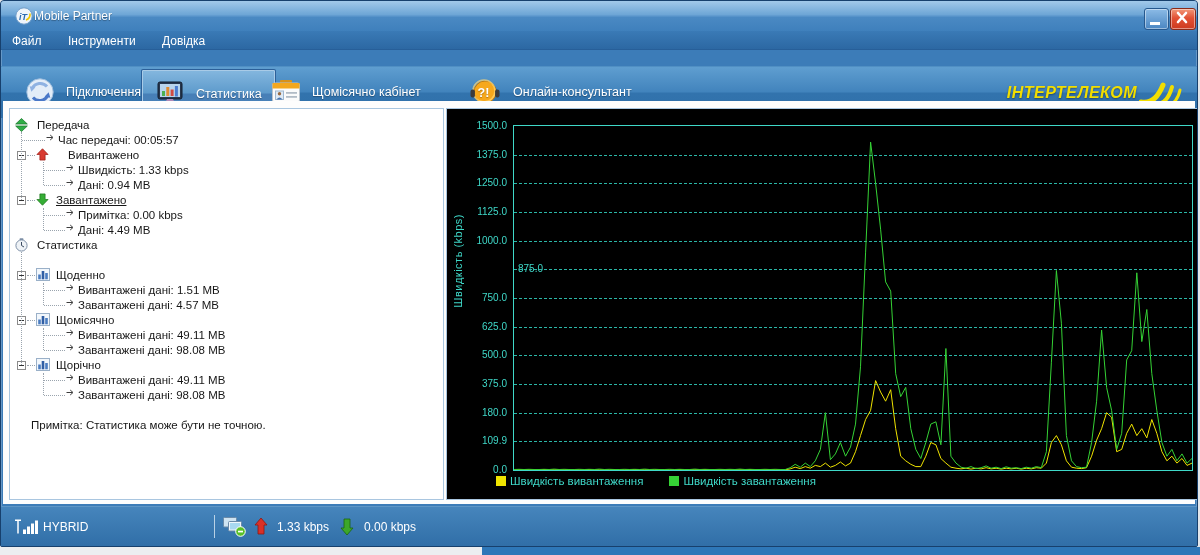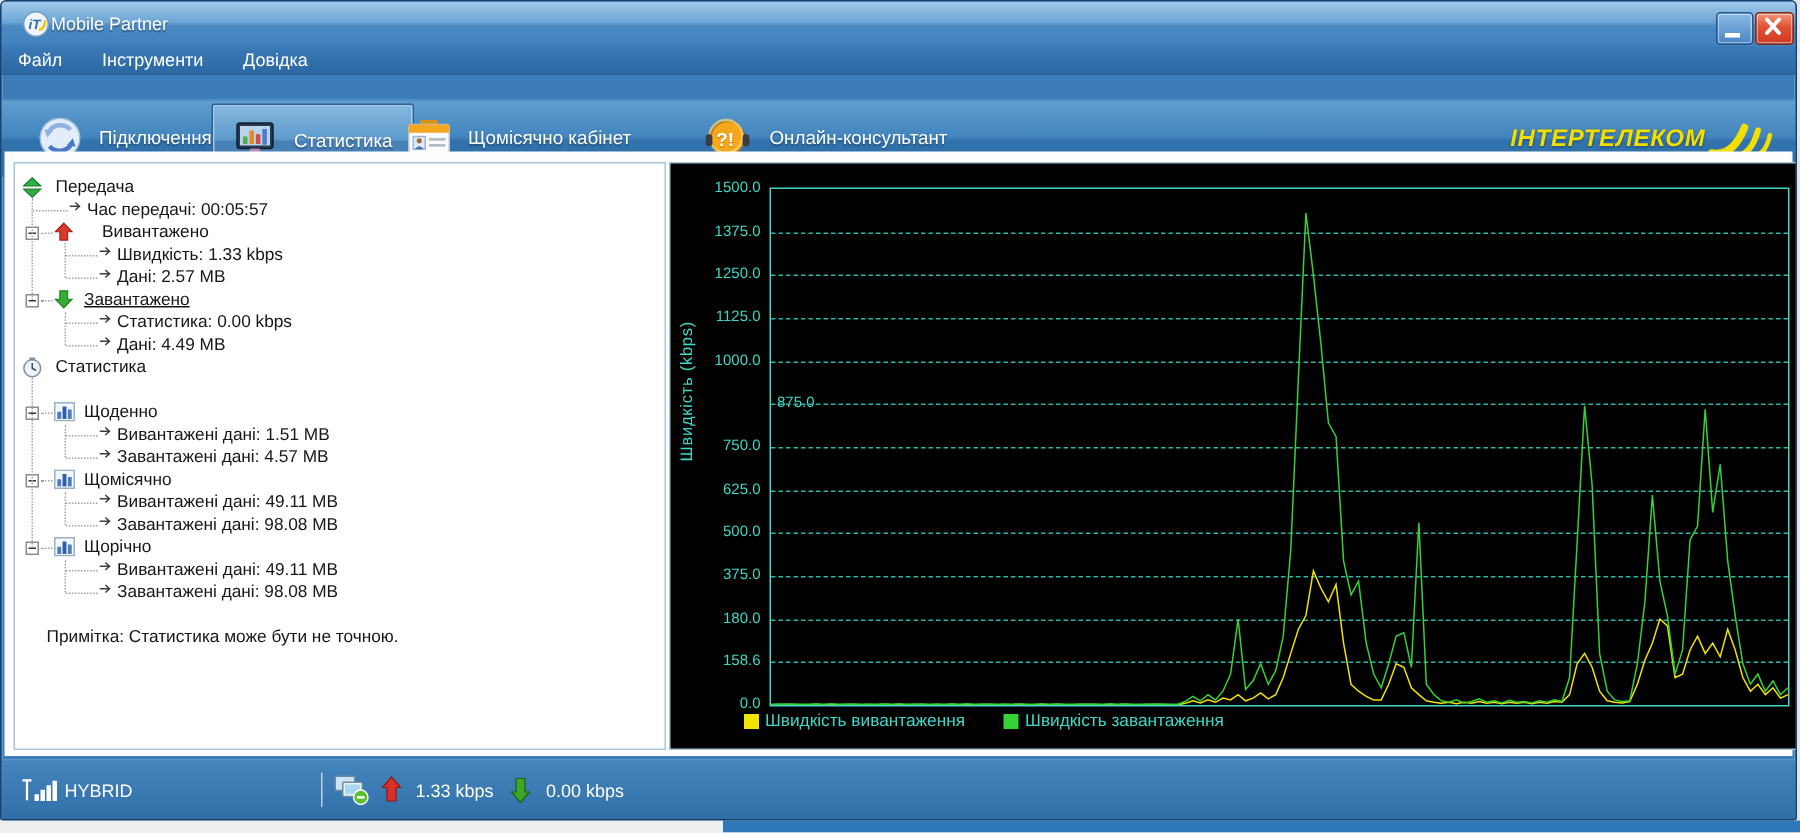--- a/index.html
+++ b/index.html
@@ -204,36 +204,36 @@
           <span class="ticon" style="left:56px;"><svg width="10" height="9" viewBox="0 0 10 9">
               <path d="M0.5,4.5 H6.4 M4.2,2 L7,4.5 L4.2,7" stroke="#3c3c3c" stroke-width="1" fill="none"></path>
             </svg></span>
           <span class="tlabel" style="left:68px;">Швидкість: 1.33 kbps</span>
         </div>
         <div class="trow lv2" style="top: 69px;">
           <span class="tleader" style="left:34px;width:21px;"></span>
           <span class="ticon" style="left:56px;"><svg width="10" height="9" viewBox="0 0 10 9">
               <path d="M0.5,4.5 H6.4 M4.2,2 L7,4.5 L4.2,7" stroke="#3c3c3c" stroke-width="1" fill="none"></path>
             </svg></span>
-          <span class="tlabel" style="left:68px;">Дані: 2.57 MB</span>
+          <span class="tlabel" style="left:68px;">Дані: 0.94 MB</span>
         </div>
         <div class="trow lv1" style="top: 84px;">
           <span class="texp"></span>
           <span class="tleader" style="left:17px;width:8px;"></span>
           <span class="ticon" style="left:26px;"><svg width="13" height="13" viewBox="0 0 14 14">
               <path d="M7,13.2 L1,7 H4.2 V1 H9.8 V7 H13 Z" fill="#35ad35" stroke="#1e7a1e" stroke-width="0.8"></path>
             </svg></span>
           <span class="tlabel" style="left:46px;text-decoration:underline;">Завантажено</span>
         </div>
         <div class="trow lv2" style="top: 99px;">
           <span class="tleader" style="left:34px;width:21px;"></span>
           <span class="ticon" style="left:56px;"><svg width="10" height="9" viewBox="0 0 10 9">
               <path d="M0.5,4.5 H6.4 M4.2,2 L7,4.5 L4.2,7" stroke="#3c3c3c" stroke-width="1" fill="none"></path>
             </svg></span>
-          <span class="tlabel" style="left:68px;">Статистика: 0.00 kbps</span>
+          <span class="tlabel" style="left:68px;">Примітка: 0.00 kbps</span>
         </div>
         <div class="trow lv2" style="top: 114px;">
           <span class="tleader" style="left:34px;width:21px;"></span>
           <span class="ticon" style="left:56px;"><svg width="10" height="9" viewBox="0 0 10 9">
               <path d="M0.5,4.5 H6.4 M4.2,2 L7,4.5 L4.2,7" stroke="#3c3c3c" stroke-width="1" fill="none"></path>
             </svg></span>
           <span class="tlabel" style="left:68px;">Дані: 4.49 MB</span>
         </div>
         <div class="trow lv0" style="top: 129px;">
           <span class="ticon" style="left:5px;"><svg width="13" height="14" viewBox="0 0 13 14">
@@ -333,21 +333,21 @@
           <div class="ytick" style="top: 39.6667px;">1375.0</div>
           <div class="ytick" style="top: 68.3333px;">1250.0</div>
           <div class="ytick" style="top: 97px;">1125.0</div>
           <div class="ytick" style="top: 125.667px;">1000.0</div>
           <div class="ytick" style="top: 154.333px; margin-left: 36px;">875.0</div>
           <div class="ytick" style="top: 183px;">750.0</div>
           <div class="ytick" style="top: 211.667px;">625.0</div>
           <div class="ytick" style="top: 240.333px;">500.0</div>
           <div class="ytick" style="top: 269px;">375.0</div>
           <div class="ytick" style="top: 297.667px;">180.0</div>
-          <div class="ytick" style="top: 326.333px;">158.6</div>
+          <div class="ytick" style="top: 326.333px;">109.9</div>
           <div class="ytick" style="top: 355px;">0.0</div>
         </div>
       <div class="plot" id="plot">
           <div class="gridline" style="top: 28.6667px;"></div>
           <div class="gridline" style="top: 57.3333px;"></div>
           <div class="gridline" style="top: 86px;"></div>
           <div class="gridline" style="top: 114.667px;"></div>
           <div class="gridline" style="top: 143.333px;"></div>
           <div class="gridline" style="top: 172px;"></div>
           <div class="gridline" style="top: 200.667px;"></div>

